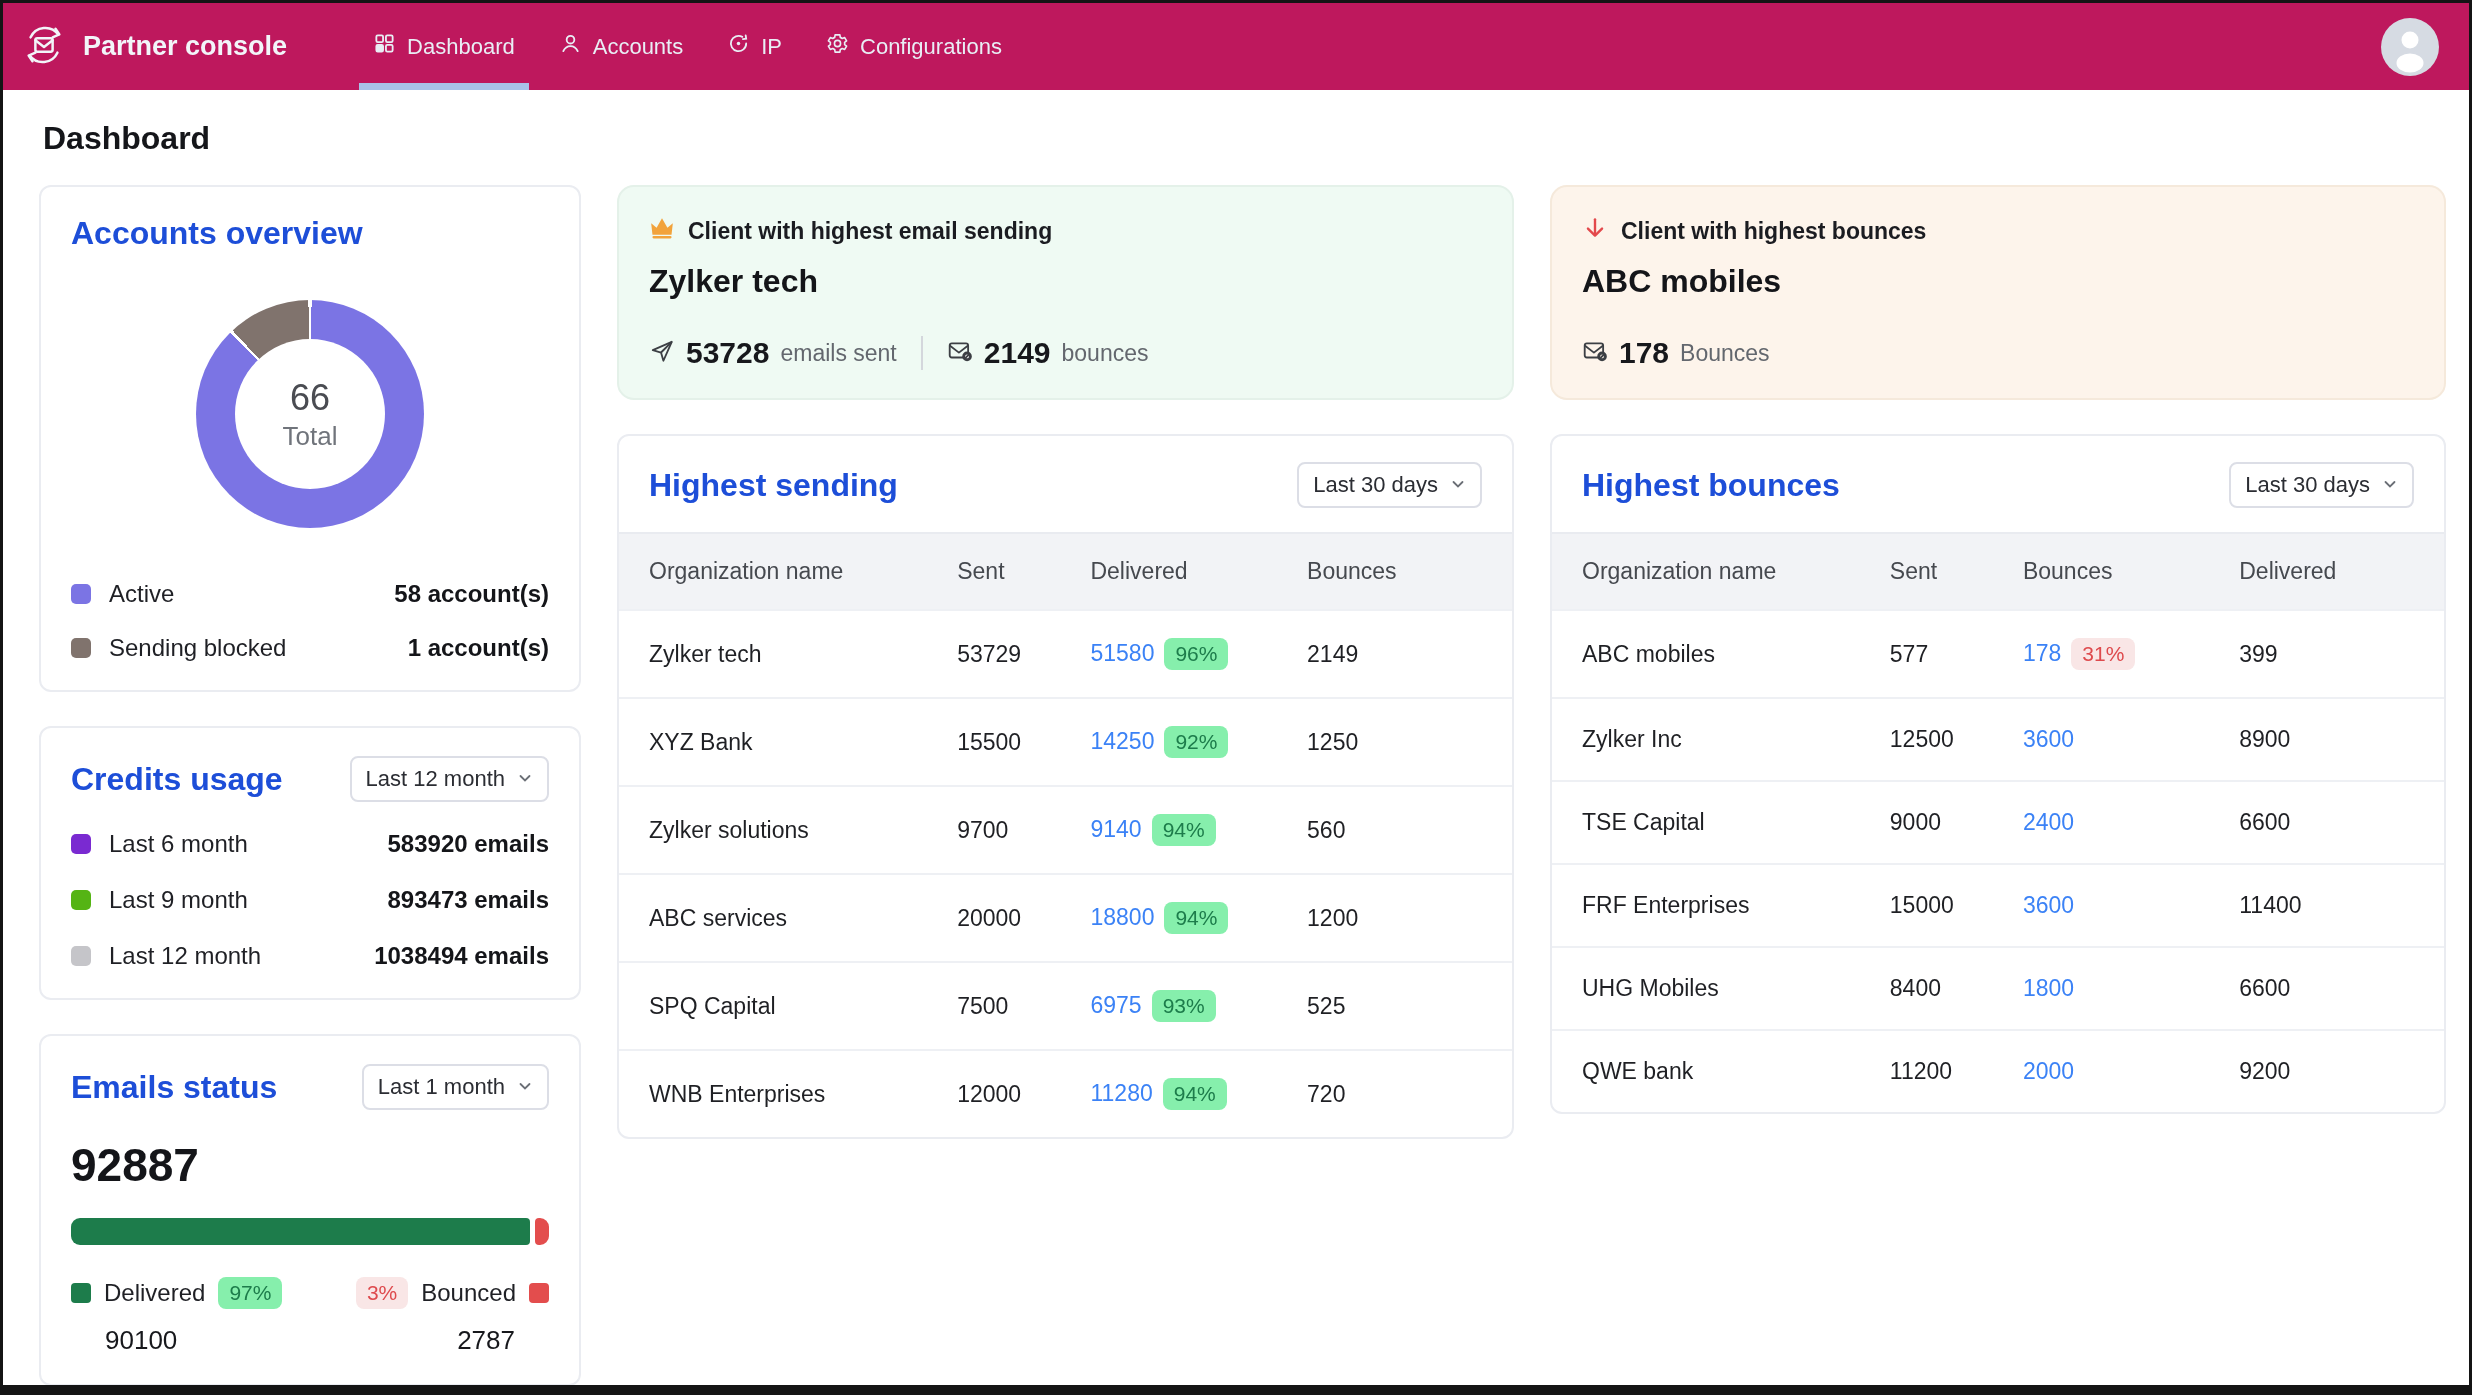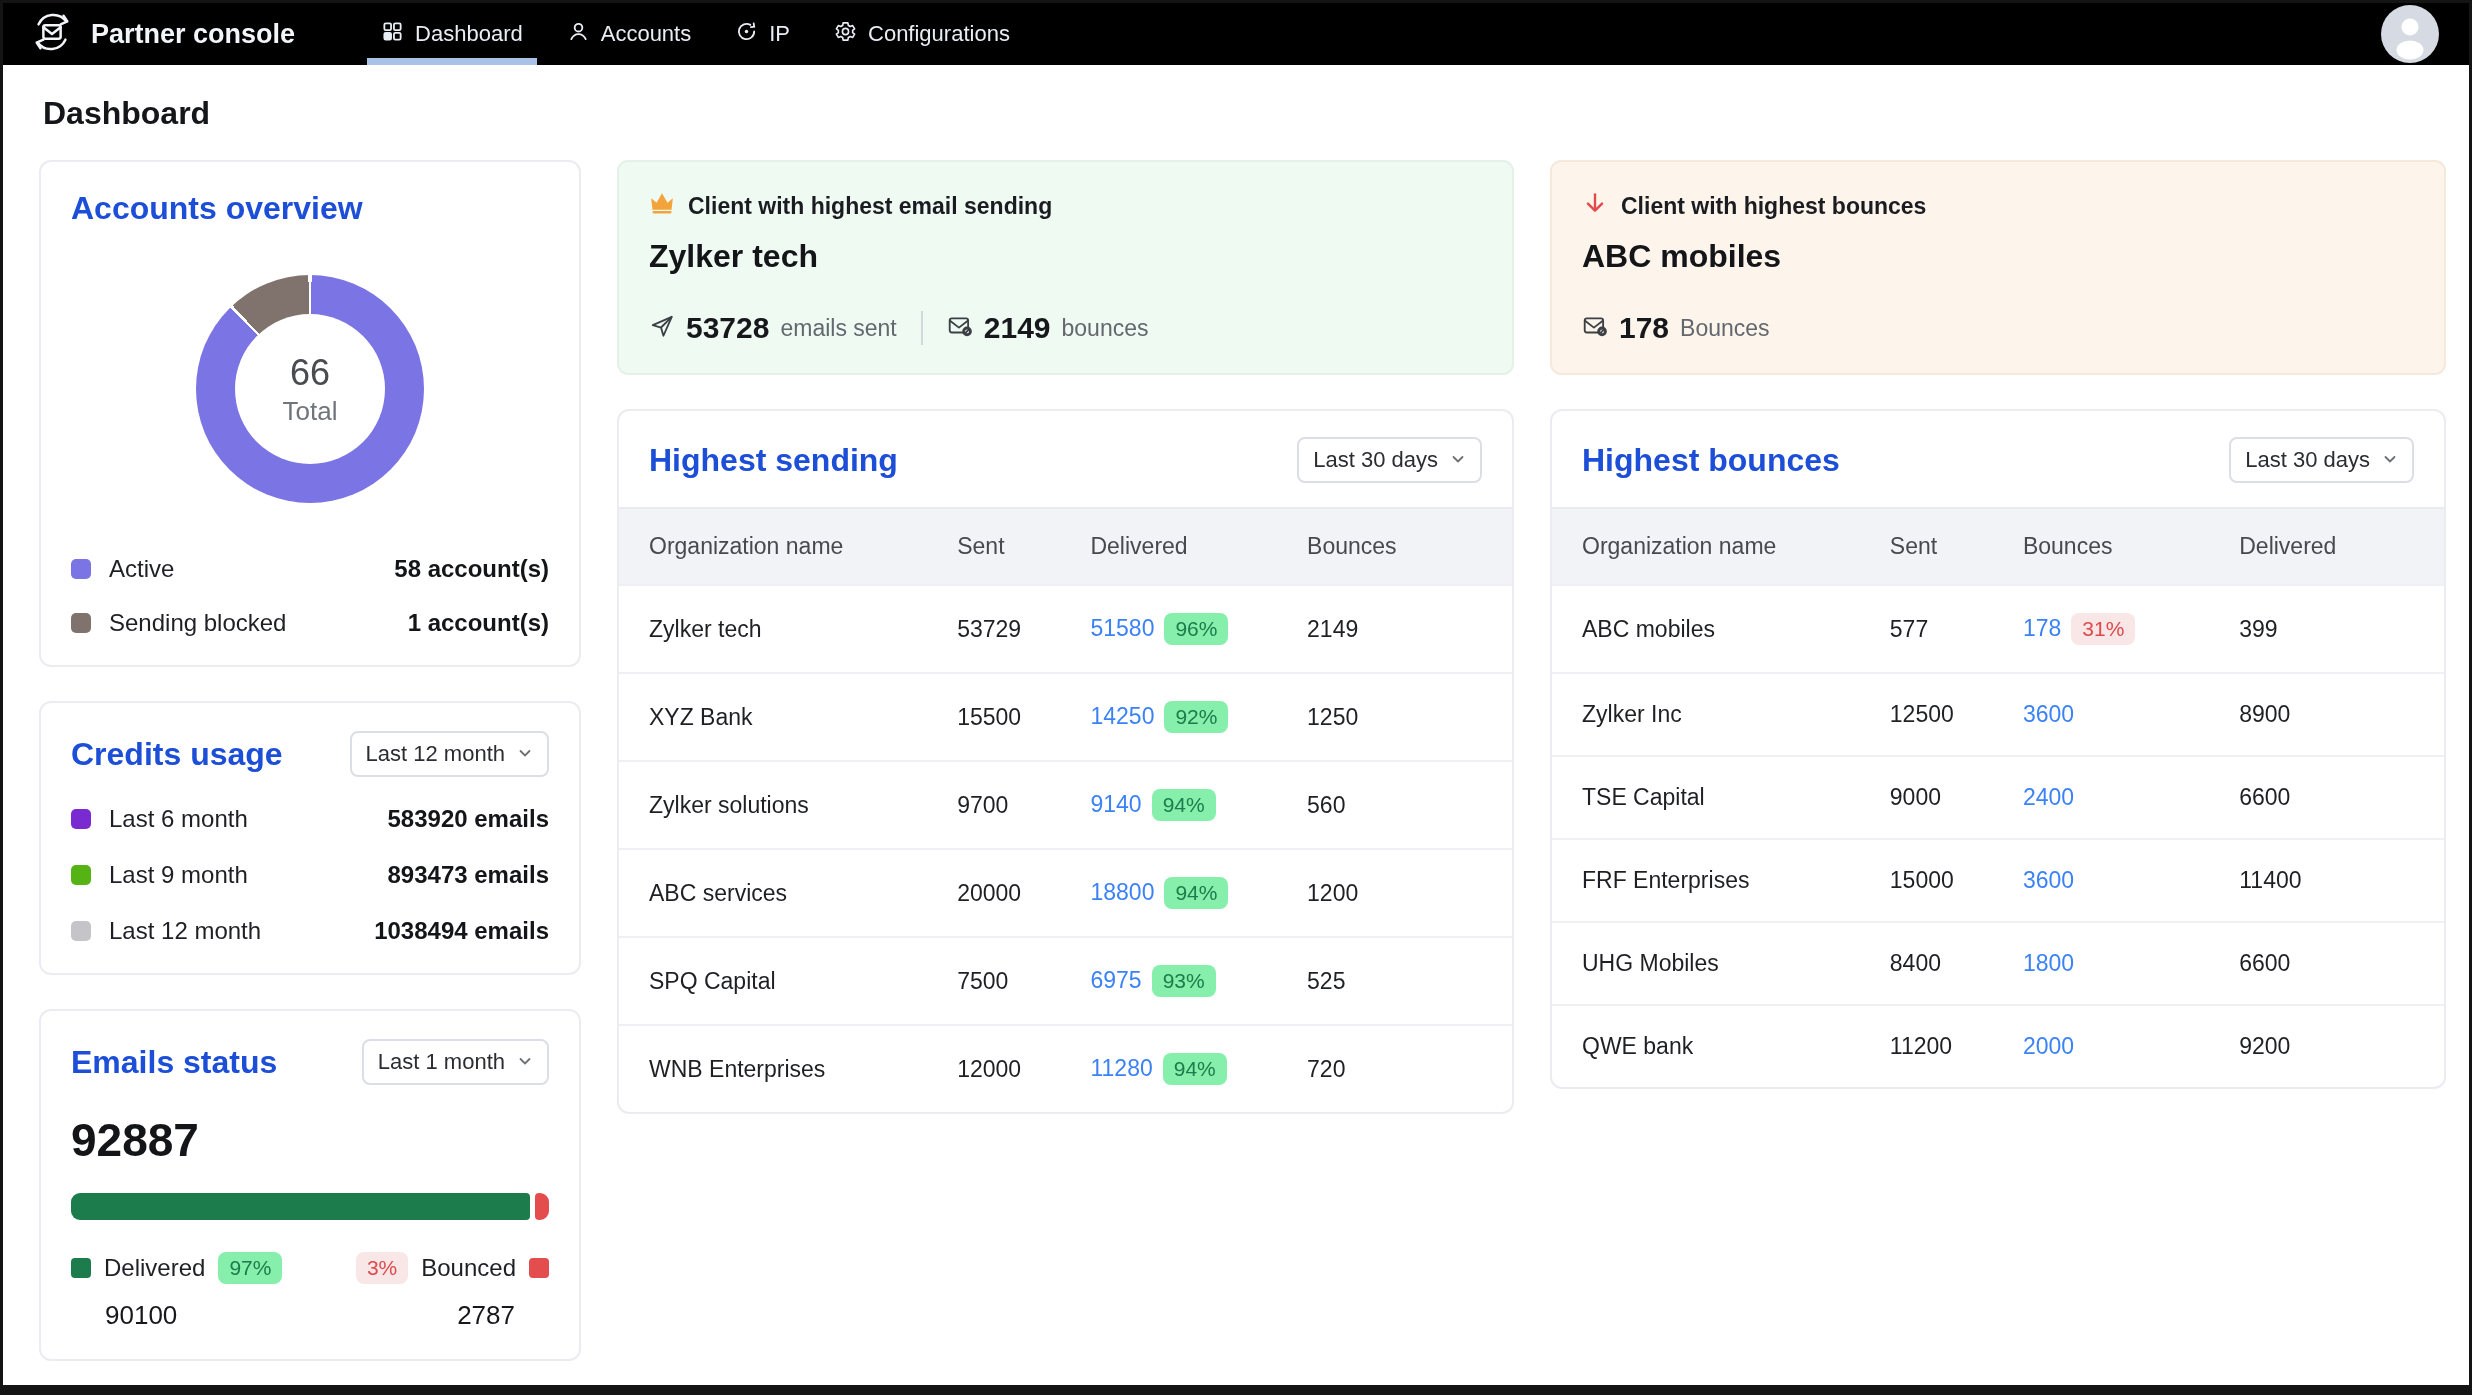--- a/index.html
+++ b/index.html
@@ -1,20 +1,20 @@
 <!DOCTYPE html>
 <html><head>
 <meta charset="utf-8">
 <style>
   html,body{margin:0;padding:0;background:#fff;}
   .frame{width:2472px;height:1395px;box-sizing:border-box;border:3px solid #141414;border-bottom-width:10px;
          background:#fff;font-family:"Liberation Sans",sans-serif;overflow:hidden;position:relative;}
 
   
-  .topbar{height:62px;background:#000000;display:flex;align-items:stretch;padding:0 30px 0 26px;color:#f2f5f9;}
+  .topbar{height:87px;background:#be185d;display:flex;align-items:stretch;padding:0 30px 0 18px;color:#f2f5f9;}
   .brand{display:flex;align-items:center;gap:16px;margin-right:64px;}
   .brand-title{font-size:27px;font-weight:700;white-space:nowrap;}
   .nav{display:flex;align-items:stretch;}
   .nav-item{position:relative;display:flex;align-items:center;gap:11px;padding:0 22px;font-size:22px;color:#e9eef5;cursor:pointer;white-space:nowrap;}
   .nav-item.active::after{content:"";position:absolute;left:8px;right:8px;bottom:0;height:7px;background:#a9c2e8;}
   .nav-item svg{flex:0 0 auto;}
   .avatar{margin-left:auto;align-self:center;width:58px;height:58px;border-radius:50%;background:#d6dbe3;
           display:flex;align-items:center;justify-content:center;cursor:pointer;overflow:hidden;}
 
   
@@ -55,21 +55,21 @@
   .sl-group .row{display:flex;align-items:center;gap:13px;}
   .badge{display:inline-block;padding:4px 11px;border-radius:8px;font-size:21px;}
   .badge.green{background:#86efac;color:#1d7c4b;}
   .badge.red{background:#f9e6e6;color:#de4a4d;}
   .num-under{font-size:26px;color:#17181c;margin-top:16px;}
   .sl-group.right{text-align:right;}
   .sl-group.left .num-under{margin-left:34px;}
   .sl-group.right .num-under{margin-right:34px;}
 
   
-  .hl{border-radius:11px;padding:28px 30px;box-sizing:border-box;}
+  .hl{border-radius:17px;padding:28px 30px;box-sizing:border-box;}
   .hl.green{background:#effaf3;border:2px solid #e4f1e9;}
   .hl.orange{background:#fdf4eb;border:2px solid #f5e9db;}
   .hl-caption{display:flex;align-items:center;gap:13px;font-size:23px;color:#1b1c21;font-weight:600;}
   .hl-name{font-size:32px;font-weight:700;color:#141519;margin-top:16px;}
   .hl-stats{display:flex;align-items:center;gap:24px;margin-top:36px;}
   .stat{display:flex;align-items:center;gap:11px;}
   .stat .v{font-size:30px;font-weight:700;color:#17181c;}
   .stat .l{font-size:23px;color:#63676e;}
   .vdiv{width:2px;height:34px;background:#d4d7dc;}
 

